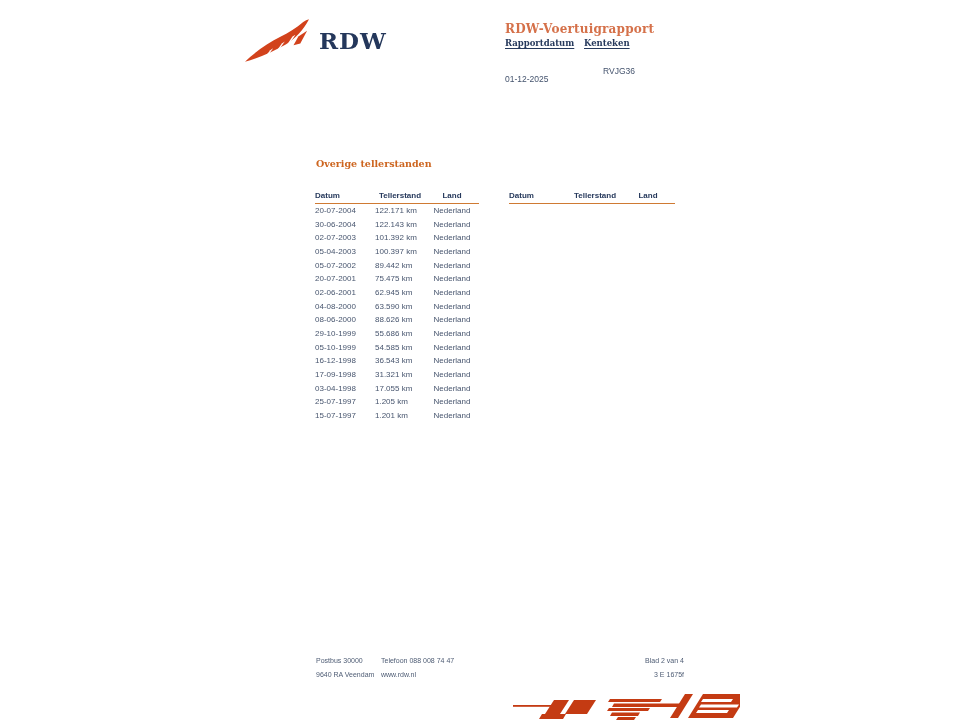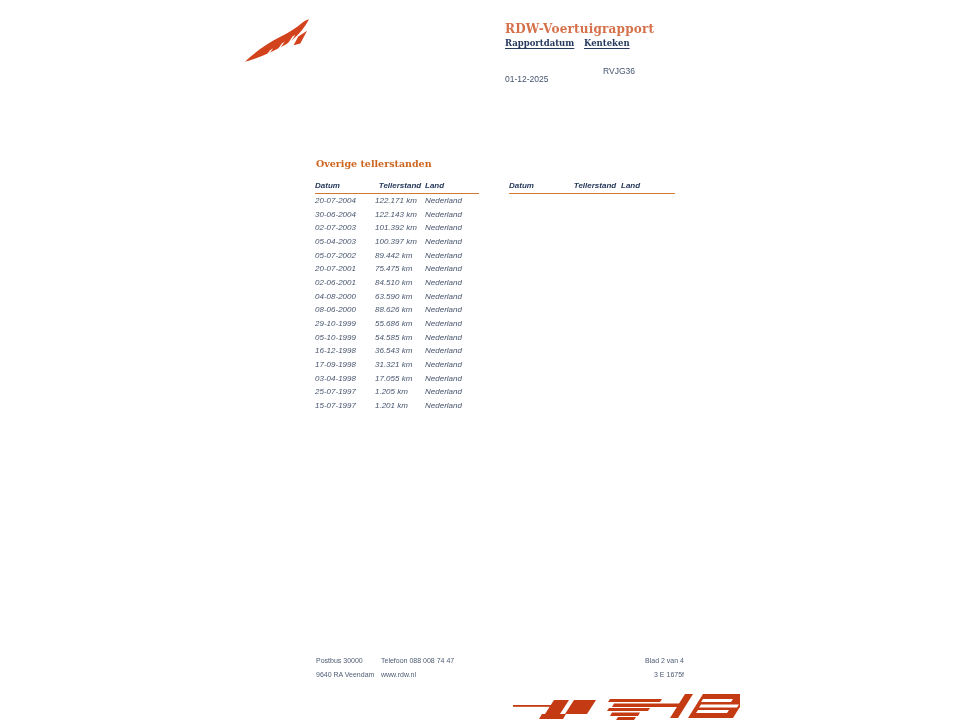--- a/index.html
+++ b/index.html
@@ -30,31 +30,31 @@
   .meta-value{position:absolute;top:66px;font-size:8.5px;color:#44536d;}
   .meta-value.v1{left:505px;margin-top:8px;}
   .meta-value.v2{left:584px;padding-left:19px;}
   
   .section-heading{
     position:absolute;left:316px;top:158px;
     font-family:"DejaVu Serif","Liberation Serif",serif;
     font-weight:bold;font-size:9.5px;color:#cd651f;
   }
   
-  table.odo{position:absolute;top:181px;border-collapse:collapse;table-layout:fixed;font-style:italic;}
+  table.odo{position:absolute;top:191px;border-collapse:collapse;table-layout:fixed;}
   table.odo.t1{left:315px;width:164px;}
   table.odo.t2{left:509px;width:166px;}
   table.odo th{
     font-size:8px;font-weight:bold;color:#26395c;
     padding:0 0 3px 0;border-bottom:1.5px solid #cf7a33;vertical-align:bottom;
   }
   table.odo td{font-size:8px;color:#47556e;padding:0;height:13.65px;line-height:13.65px;}
   .col-datum{text-align:left;}
   .col-tellerstand{}
-  .col-land{text-align:left;}
+  .col-land{text-align:center;}
   table.odo.t1 .col-datum,  table.odo.t2 .col-datum{width:60px;}
   table.odo.t1 .col-tellerstand{width:50px;} table.odo.t2 .col-tellerstand{width:52px;}
   table.odo.t1 .col-land{width:54px;} table.odo.t2 .col-land{width:54px;}
   
   .footer-line{position:absolute;font-size:7px;color:#4e5c74;line-height:14px;white-space:nowrap;}
   .f-col1{left:316px;top:654px;}
   .f-col2{left:381px;top:654px;}
   .f-right{left:560px;top:654px;width:124px;text-align:right;}
   .website{cursor:pointer;}
   
@@ -66,20 +66,21 @@
 <div class="page">
 
   <div class="logo">
     <svg viewBox="0 0 68 46" aria-hidden="true">
       <path fill="#d2421c" d="M1 45 C10 36 24 26 38 19 C46 15 54 10 61 4 C63 2.5 65 1.5 67 1 C61 12 53 21 43 27 C30 34.5 13 41.5 1 45 Z"></path>
       <path fill="#d2421c" d="M56 19 L65 13 L58 26 L51 28 Z"></path>
       <path fill="#ffffff" d="M27 33 L30 31 L23 41 L19 43 Z"></path>
       <path fill="#ffffff" d="M39 26 L42 24 L35 34 L32 36 Z"></path>
       <path fill="#ffffff" d="M50 19 L53 17 L47 26 L44 28 Z"></path>
     </svg>
+    <span class="wordmark">RDW</span>
   </div>
 
   <div class="title">RDW-Voertuigrapport</div>
   <div class="meta-label l1">Rapportdatum</div>
   <div class="meta-label l2">Kenteken</div>
   <div class="meta-value v1">01-12-2025</div>
   <div class="meta-value v2">RVJG36</div>
 
   <div class="section-heading">Overige tellerstanden</div>
 
@@ -117,21 +118,21 @@
           <td class="col-tellerstand">89.442 km</td>
           <td class="col-land">Nederland</td>
         </tr>
         <tr>
           <td class="col-datum">20-07-2001</td>
           <td class="col-tellerstand">75.475 km</td>
           <td class="col-land">Nederland</td>
         </tr>
         <tr>
           <td class="col-datum">02-06-2001</td>
-          <td class="col-tellerstand">84.510 km</td>
+          <td class="col-tellerstand">62.945 km</td>
           <td class="col-land">Nederland</td>
         </tr>
         <tr>
           <td class="col-datum">04-08-2000</td>
           <td class="col-tellerstand">63.590 km</td>
           <td class="col-land">Nederland</td>
         </tr>
         <tr>
           <td class="col-datum">08-06-2000</td>
           <td class="col-tellerstand">88.626 km</td>

